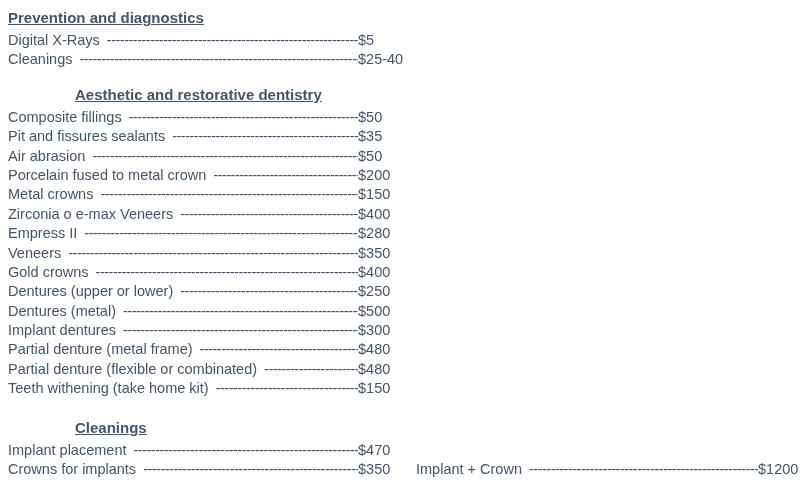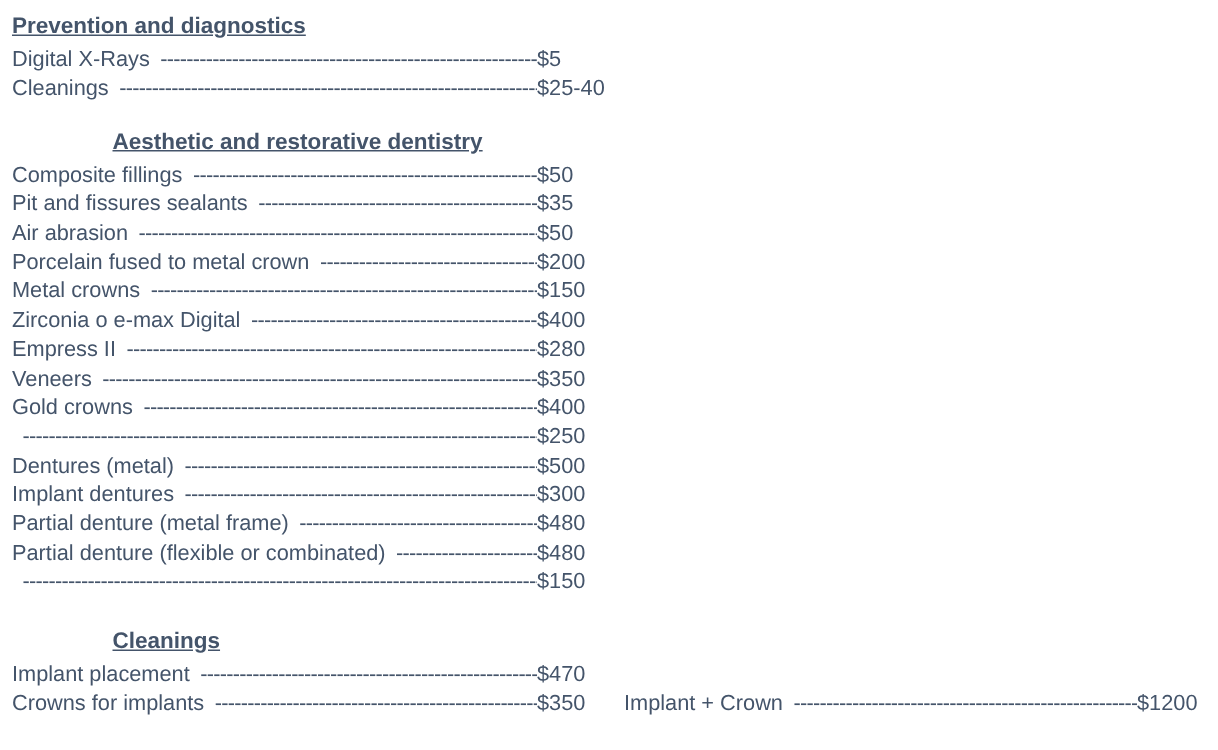--- a/index.html
+++ b/index.html
@@ -128,21 +128,21 @@
           <div class="row">
     <div class="pair main-pair">
       <span class="label">Metal crowns</span>
       <span class="leader"></span>
       <span class="price">$150</span>
     </div>
 
   </div>
           <div class="row">
     <div class="pair main-pair">
-      <span class="label">Zirconia o e-max Digital</span>
+      <span class="label">Zirconia o e-max Veneers</span>
       <span class="leader"></span>
       <span class="price">$400</span>
     </div>
 
   </div>
           <div class="row">
     <div class="pair main-pair">
       <span class="label">Empress II</span>
       <span class="leader"></span>
       <span class="price">$280</span>
@@ -160,20 +160,21 @@
           <div class="row">
     <div class="pair main-pair">
       <span class="label">Gold crowns</span>
       <span class="leader"></span>
       <span class="price">$400</span>
     </div>
 
   </div>
           <div class="row">
     <div class="pair main-pair">
+      <span class="label">Dentures (upper or lower)</span>
       <span class="leader"></span>
       <span class="price">$250</span>
     </div>
 
   </div>
           <div class="row">
     <div class="pair main-pair">
       <span class="label">Dentures (metal)</span>
       <span class="leader"></span>
       <span class="price">$500</span>
@@ -199,20 +200,21 @@
           <div class="row">
     <div class="pair main-pair">
       <span class="label">Partial denture (flexible or combinated)</span>
       <span class="leader"></span>
       <span class="price">$480</span>
     </div>
 
   </div>
           <div class="row">
     <div class="pair main-pair">
+      <span class="label">Teeth withening (take home kit)</span>
       <span class="leader"></span>
       <span class="price">$150</span>
     </div>
 
   </div>
         </div>
   </section>
       <section class="section indented">
     <h2 class="section-title">Cleanings</h2>
     <div class="rows">

